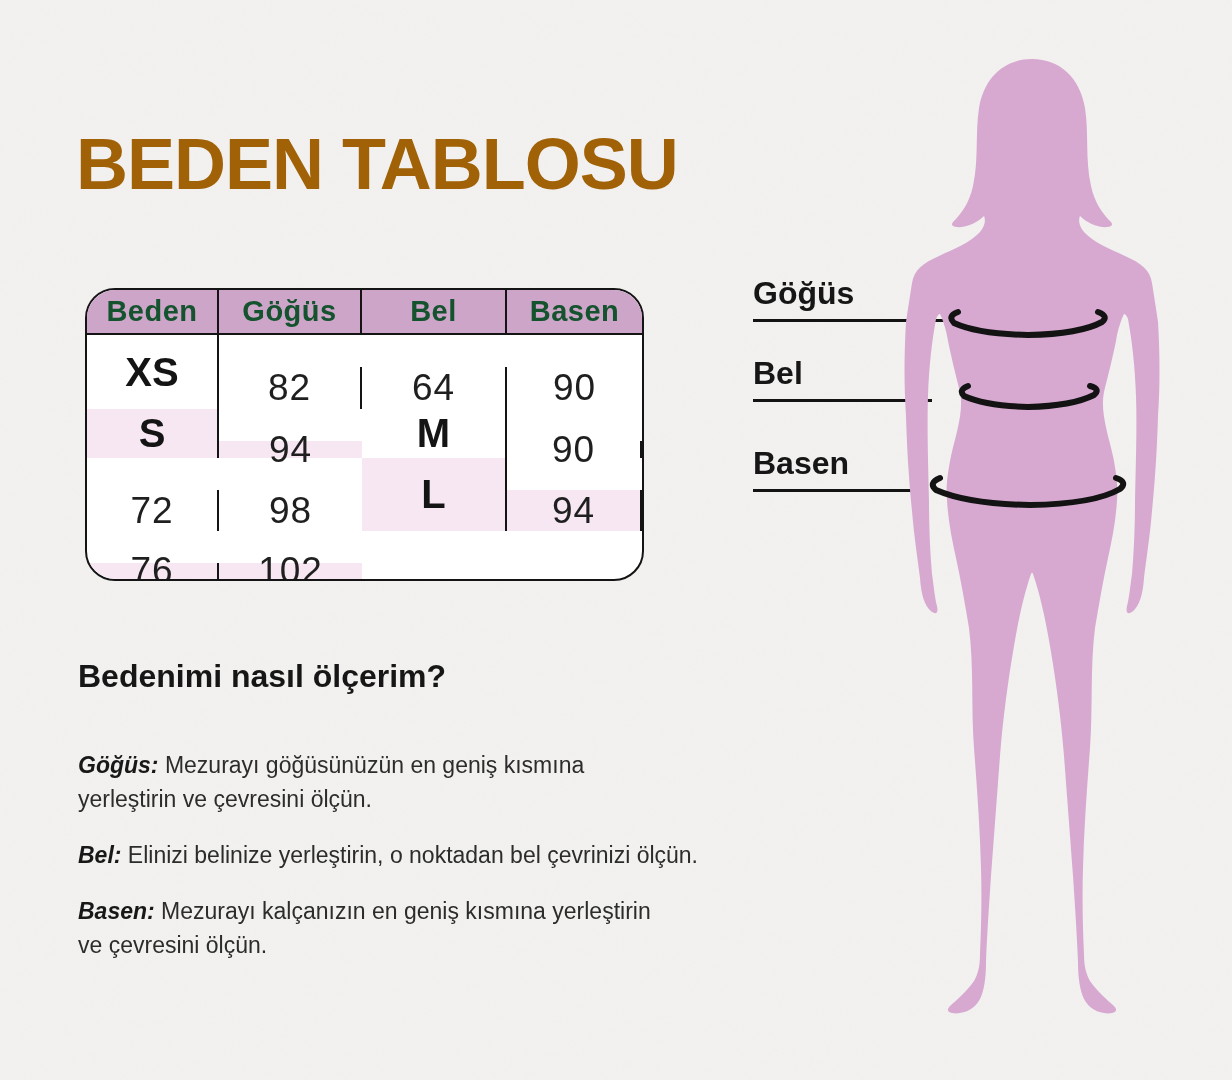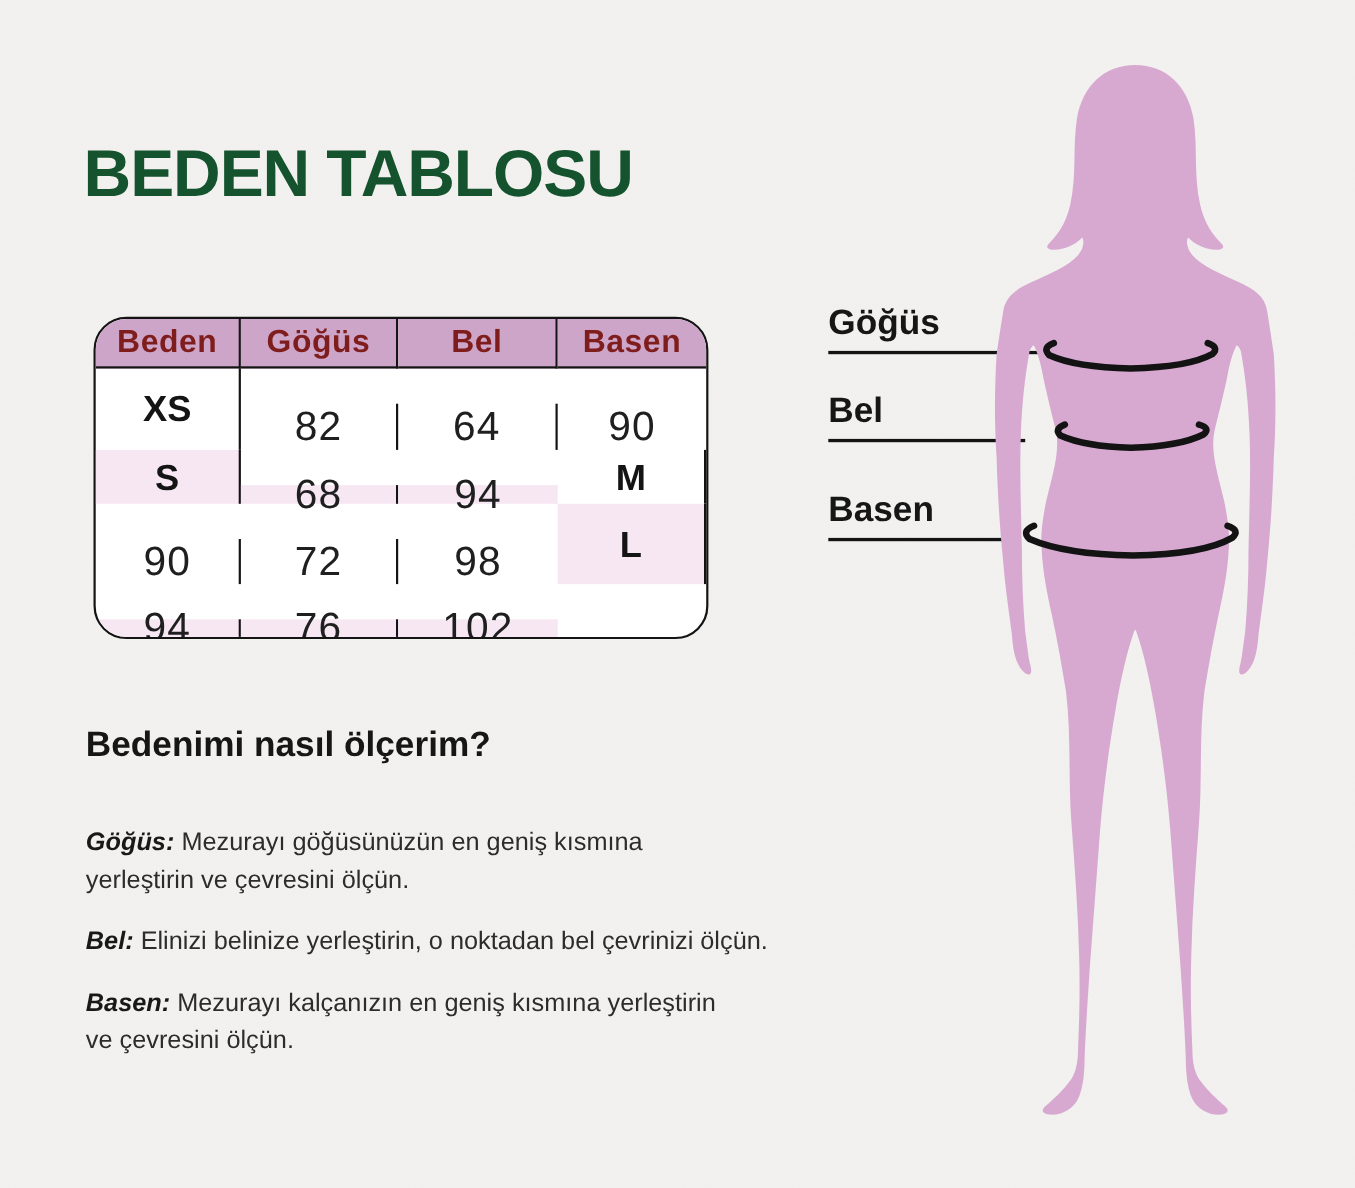--- a/index.html
+++ b/index.html
@@ -10,46 +10,46 @@
     overflow:hidden;
     font-family:"Liberation Sans", sans-serif;
     color:#1c1c1c;
   }
   .texture{position:absolute;inset:0;width:100%;height:100%;pointer-events:none;}
   .layer{position:absolute;inset:0;}
 
   
   .title{
     position:absolute;left:76px;top:128px;
-    font-size:60px;line-height:1;font-weight:800;
-    letter-spacing:-1px;color:#14532d;
+    font-size:72px;line-height:1;font-weight:800;
+    letter-spacing:-1px;color:#a16207;
   }
 
   
   .size-table{
     position:absolute;left:85px;top:288px;
     width:555px;height:289px;
     display:grid;
     grid-template-columns:132px 143px 145px 135px;
     grid-template-rows:45px 74px 49px 73px 48px;
     background:#ffffff;
     border:2px solid #141414;
     border-radius:30px;
     overflow:hidden;
     box-sizing:content-box;
   }
   .cell{display:flex;align-items:center;justify-content:center;}
   .cell.sep{border-right:2px solid #141414;}
   .cell.th{
-    background:#cda5c9;color:#7f1d1d;
+    background:#cda5c9;color:#14532d;
     font-size:29px;font-weight:700;letter-spacing:.5px;
     border-bottom:2px solid #141414;
   }
   .cell.alt{background:#f6e7f3;}
-  .cell.size{font-size:33px;font-weight:700;color:#141414;}
+  .cell.size{font-size:40px;font-weight:700;color:#141414;}
   .cell.num{font-size:37px;font-weight:400;color:#1f1f1f;letter-spacing:1px;margin-top:32px;}
 
   
   .measure-label{
     position:absolute;left:753px;
     font-size:32px;font-weight:600;color:#161616;
     border-bottom:3px solid #131313;
     padding-bottom:9px;line-height:34px;
   }
   .measure-label.gogus{top:276px;width:192px;}
@@ -90,21 +90,20 @@
       <div class="cell th sep">Göğüs</div>
       <div class="cell th sep">Bel</div>
       <div class="cell th">Basen</div>
 
       <div class="cell size sep">XS</div>
       <div class="cell num sep">82</div>
       <div class="cell num sep">64</div>
       <div class="cell num">90</div>
 
       <div class="cell size sep alt">S</div>
-      <div class="cell num sep alt">68</div>
       <div class="cell num alt">94</div>
 
       <div class="cell size sep">M</div>
       <div class="cell num sep">90</div>
       <div class="cell num sep">72</div>
       <div class="cell num">98</div>
 
       <div class="cell size sep alt">L</div>
       <div class="cell num sep alt">94</div>
       <div class="cell num sep alt">76</div>

